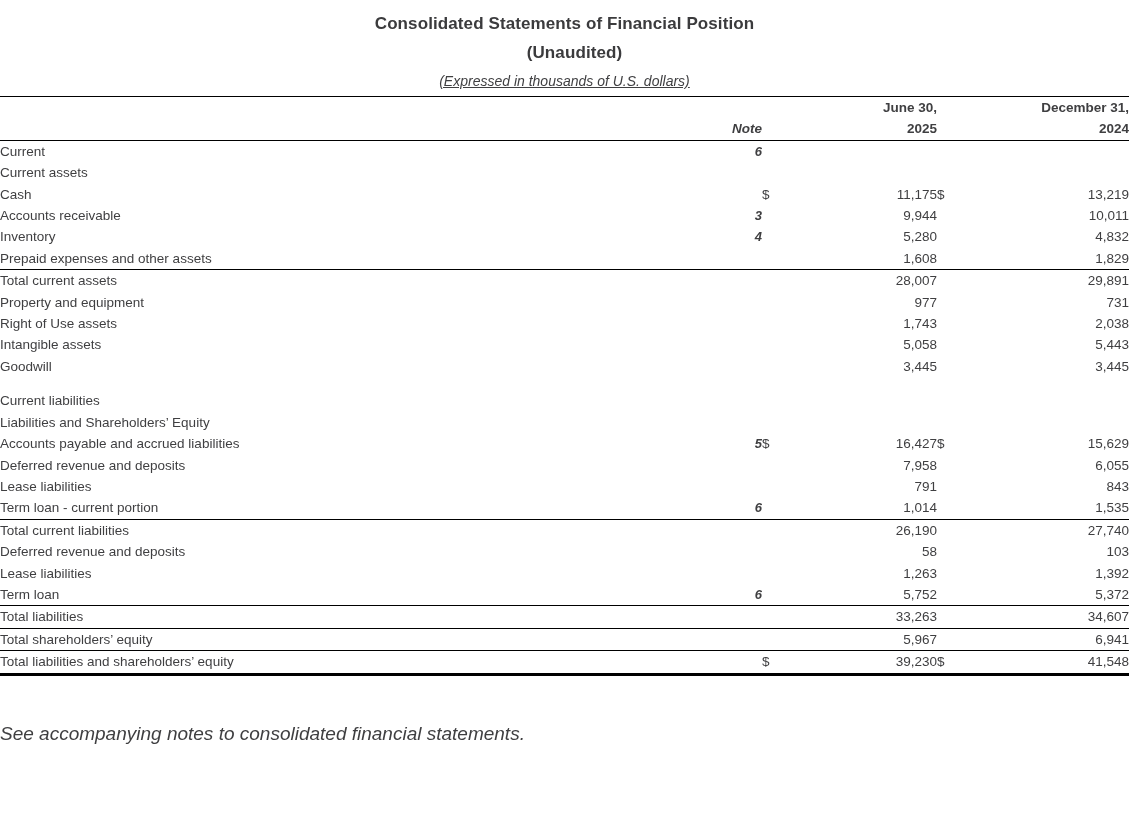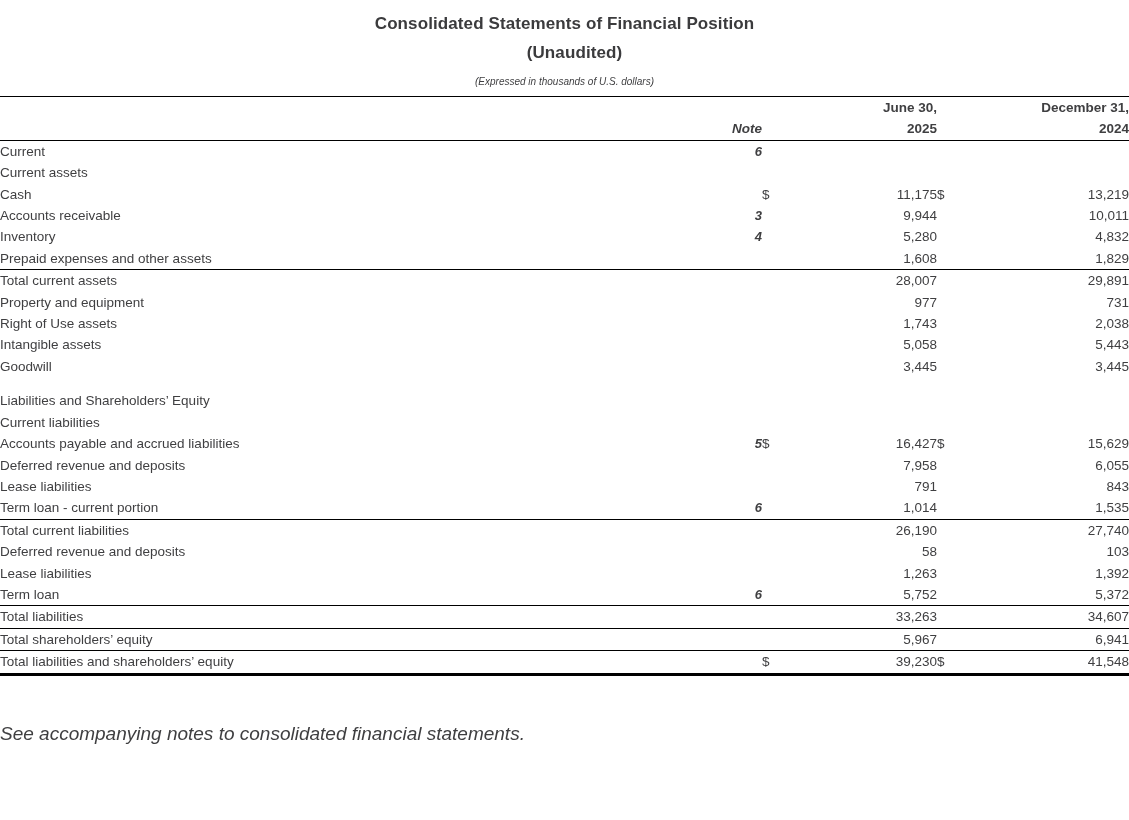--- a/index.html
+++ b/index.html
@@ -39,24 +39,25 @@
   }
   .doc-subtitle {
     font-size: 17px;
     font-weight: bold;
     color: #3b3b3d;
     line-height: 29px;
     letter-spacing: 0.1px;
     padding-left: 20px;
   }
   .doc-units {
-    font-size: 10px;
+    font-size: 14px;
     font-style: italic;
     color: #3f3f41;
     line-height: 29px;
+    text-decoration: underline;
   }
 
   
   table.fin {
     width: 1129px;
     border-collapse: collapse;
     table-layout: fixed;
     font-size: 13.5px;
   }
   table.fin td {
@@ -251,29 +252,29 @@
       <tr class="spacer">
         <td></td>
           <td></td>
         <td></td>
           <td></td>
         <td></td>
           <td></td>
       </tr>
 
       <tr>
+        <td class="label ind1">Current liabilities</td>
+        <td class="note"></td>
+        <td class="cur"></td>
+        <td class="val"></td>
+        <td class="cur"></td>
+        <td class="val2"></td>
+      </tr>
+      <tr>
         <td class="label ind0">Liabilities and Shareholders’ Equity</td>
-        <td class="note"></td>
-        <td class="cur"></td>
-        <td class="val"></td>
-        <td class="cur"></td>
-        <td class="val2"></td>
-      </tr>
-      <tr>
-        <td class="label ind1">Current liabilities</td>
         <td class="note"></td>
         <td class="cur"></td>
         <td class="val"></td>
         <td class="cur"></td>
         <td class="val2"></td>
       </tr>
 
       <tr>
         <td class="label ind2">Accounts payable and accrued liabilities</td>
         <td class="note">5</td>

